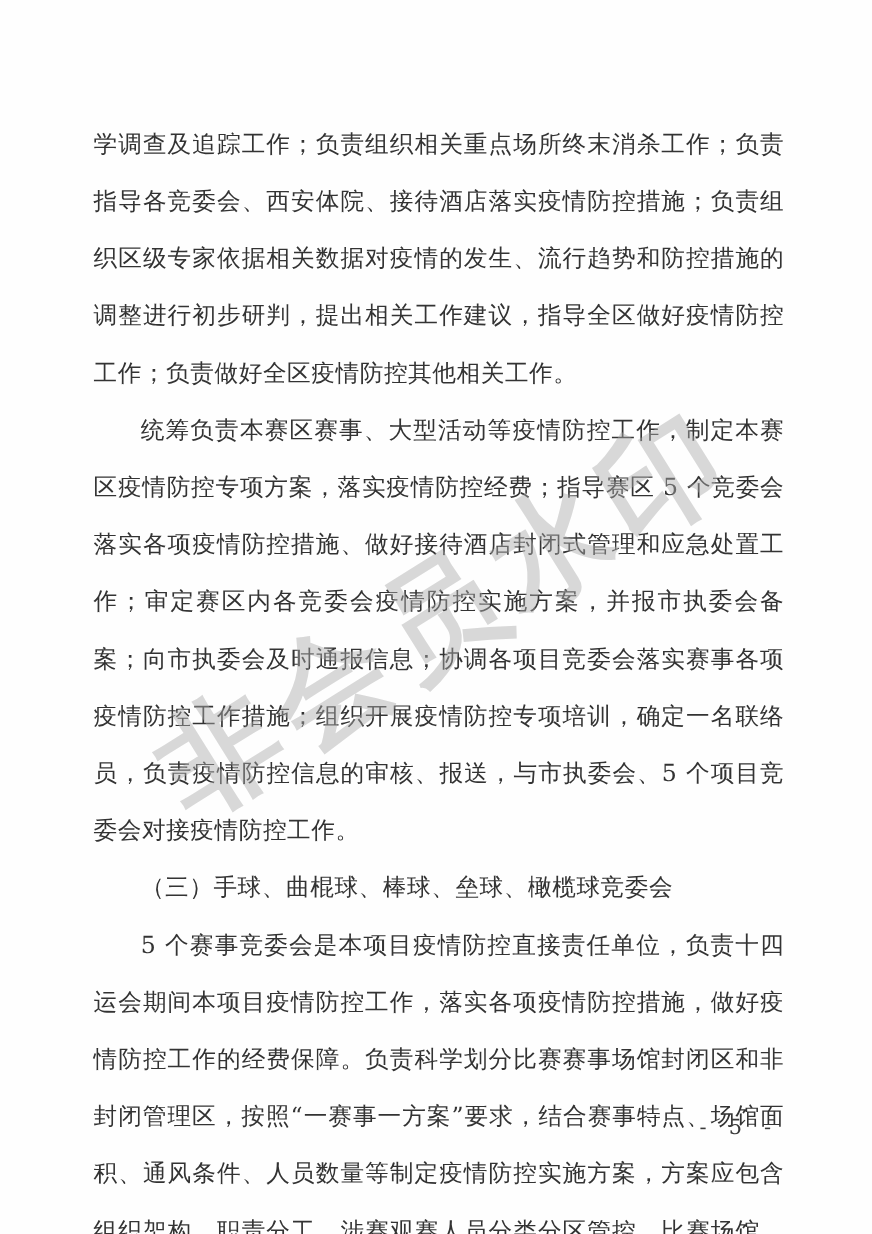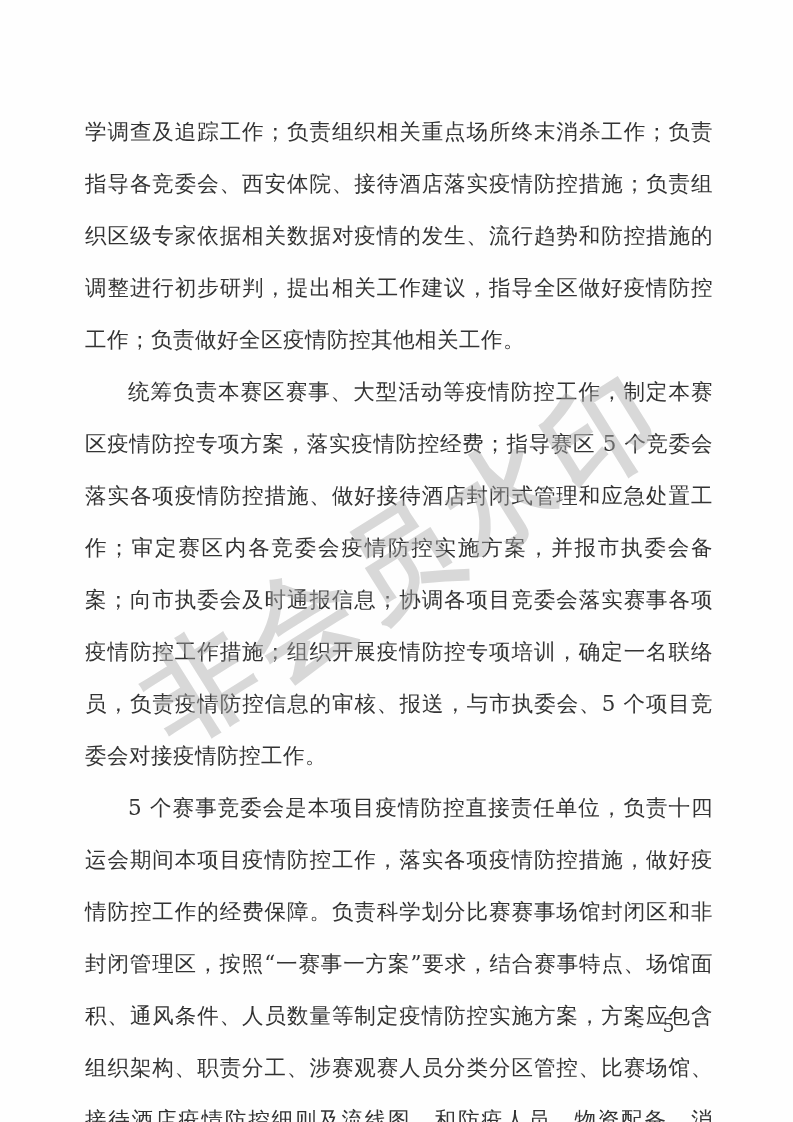--- a/index.html
+++ b/index.html
@@ -64,17 +64,18 @@
     color: #3a3a3a;
   }
 </style>
 </head>
 <body>
 
 <div class="page">
   <div class="content" id="document-content">
       <p class="continued">学调查及追踪工作；负责组织相关重点场所终末消杀工作；负责指导各竞委会、西安体院、接待酒店落实疫情防控措施；负责组织区级专家依据相关数据对疫情的发生、流行趋势和防控措施的调整进行初步研判，提出相关工作建议，指导全区做好疫情防控工作；负责做好全区疫情防控其他相关工作。</p>
       <p class="body">统筹负责本赛区赛事、大型活动等疫情防控工作，制定本赛区疫情防控专项方案，落实疫情防控经费；指导赛区 5 个竞委会落实各项疫情防控措施、做好接待酒店封闭式管理和应急处置工作；审定赛区内各竞委会疫情防控实施方案，并报市执委会备案；向市执委会及时通报信息；协调各项目竞委会落实赛事各项疫情防控工作措施；组织开展疫情防控专项培训，确定一名联络员，负责疫情防控信息的审核、报送，与市执委会、5 个项目竞委会对接疫情防控工作。</p>
+      <p class="heading">（三）手球、曲棍球、棒球、垒球、橄榄球竞委会</p>
       <p class="body">5 个赛事竞委会是本项目疫情防控直接责任单位，负责十四运会期间本项目疫情防控工作，落实各项疫情防控措施，做好疫情防控工作的经费保障。负责科学划分比赛赛事场馆封闭区和非封闭管理区，按照“一赛事一方案”要求，结合赛事特点、场馆面积、通风条件、人员数量等制定疫情防控实施方案，方案应包含组织架构、职责分工、涉赛观赛人员分类分区管控、比赛场馆、接待酒店疫情防控细则及流线图，和防疫人员、物资配备，消毒、应急处置等内容。措施应体现科学性、便捷性、可操作性原则，</p>
     </div>
   <div class="watermark">非会员水印</div>
   <div class="page-number">- 5 -</div>
 </div>
 
 </body></html>

